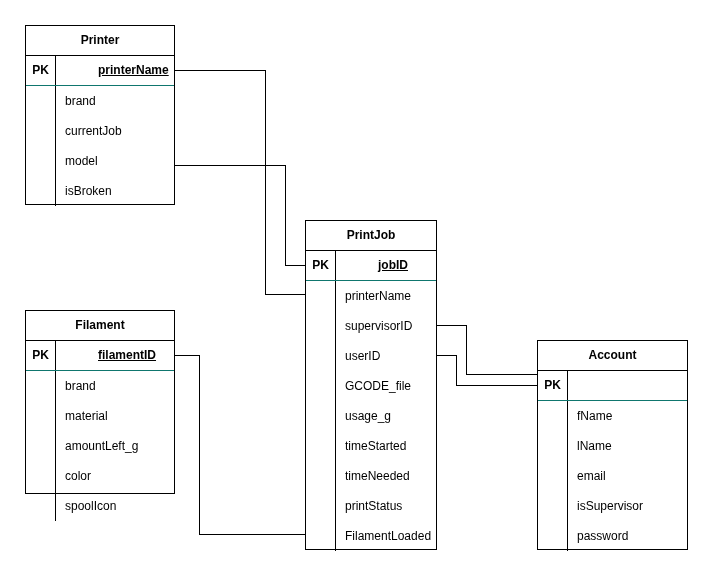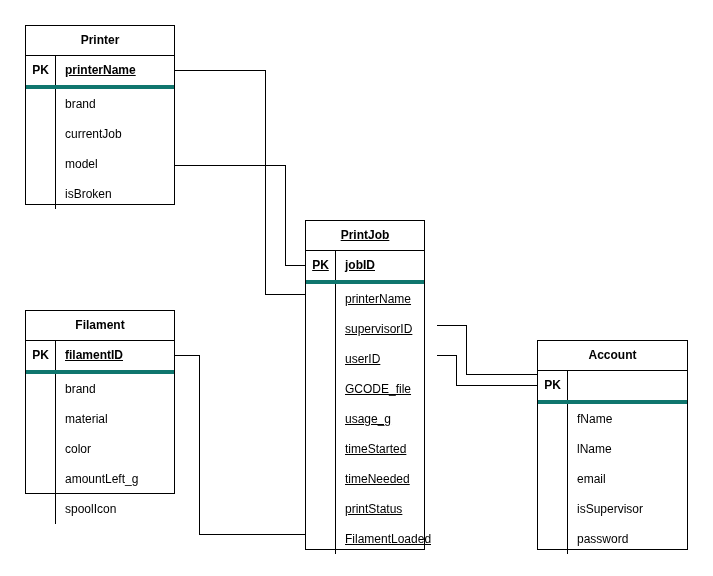--- a/index.html
+++ b/index.html
@@ -37,21 +37,22 @@
     text-align: center;
     font-weight: bold;
     border-bottom: 1px solid #000000;
     white-space: nowrap;
     overflow: hidden;
   }
   .er-pkrow {
     display: flex;
     height: 29px;
     line-height: 29px;
-    border-bottom: 4px solid #0f766e;
+    border-bottom: 1px solid #0f766e;
+    gap: 33px;
   }
   .er-pkcell {
     width: 29px;
     border-right: 1px solid #000000;
     text-align: center;
     font-weight: bold;
     flex: none;
   }
   .er-pkname {
     flex: 1;
@@ -102,21 +103,21 @@
       <div class="er-body">
         <div class="er-leftcol"></div>
         <div class="er-attrlist">
           <div class="er-attr">brand</div>
           <div class="er-attr">currentJob</div>
           <div class="er-attr">model</div>
           <div class="er-attr">isBroken</div>
         </div>
       </div>
     </div>
-    <div class="er-table" style="left: 305px; top: 220px; width: 120px; height: 330px; text-decoration: underline;">
+    <div class="er-table" style="left: 305px; top: 220px; width: 132px; height: 330px;">
       <div class="er-title">PrintJob</div>
       <div class="er-pkrow">
         <div class="er-pkcell">PK</div>
         <div class="er-pkname">jobID</div>
       </div>
       <div class="er-body">
         <div class="er-leftcol"></div>
         <div class="er-attrlist">
           <div class="er-attr">printerName</div>
           <div class="er-attr">supervisorID</div>
@@ -134,22 +135,22 @@
       <div class="er-title">Filament</div>
       <div class="er-pkrow">
         <div class="er-pkcell">PK</div>
         <div class="er-pkname">filamentID</div>
       </div>
       <div class="er-body">
         <div class="er-leftcol"></div>
         <div class="er-attrlist">
           <div class="er-attr">brand</div>
           <div class="er-attr">material</div>
+          <div class="er-attr">amountLeft_g</div>
           <div class="er-attr">color</div>
-          <div class="er-attr">amountLeft_g</div>
           <div class="er-attr">spoolIcon</div>
         </div>
       </div>
     </div>
     <div class="er-table" style="left: 537px; top: 340px; width: 151px; height: 210px;">
       <div class="er-title">Account</div>
       <div class="er-pkrow">
         <div class="er-pkcell">PK</div>
       </div>
       <div class="er-body">

